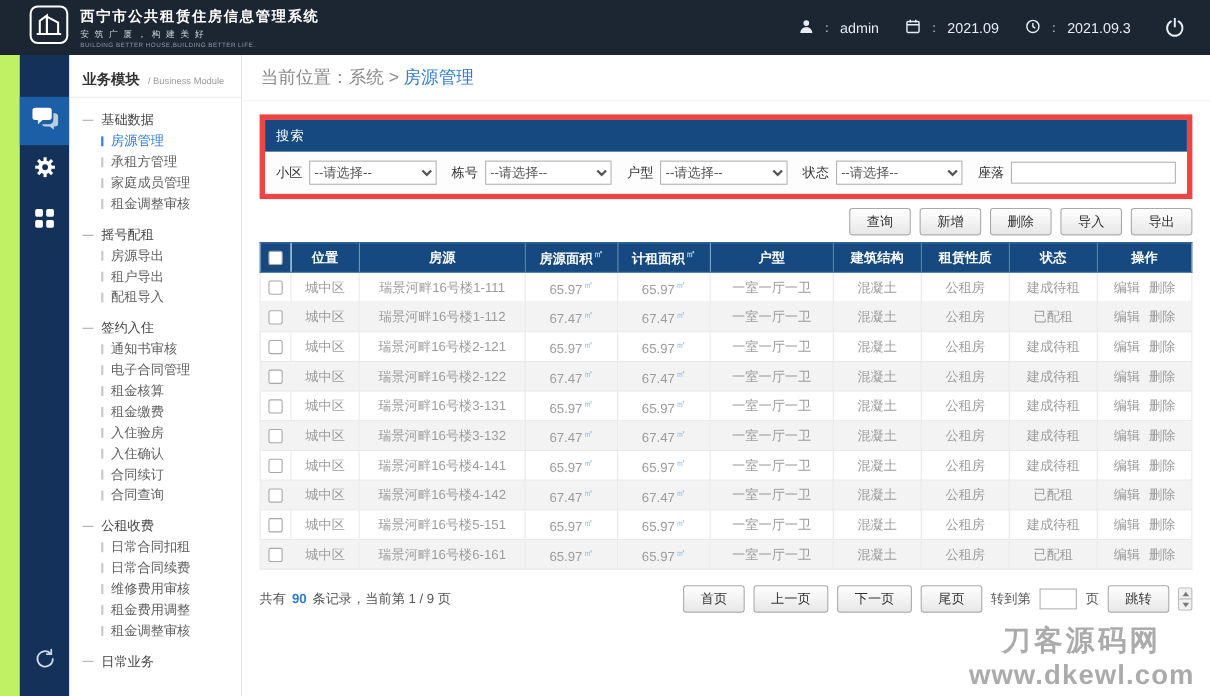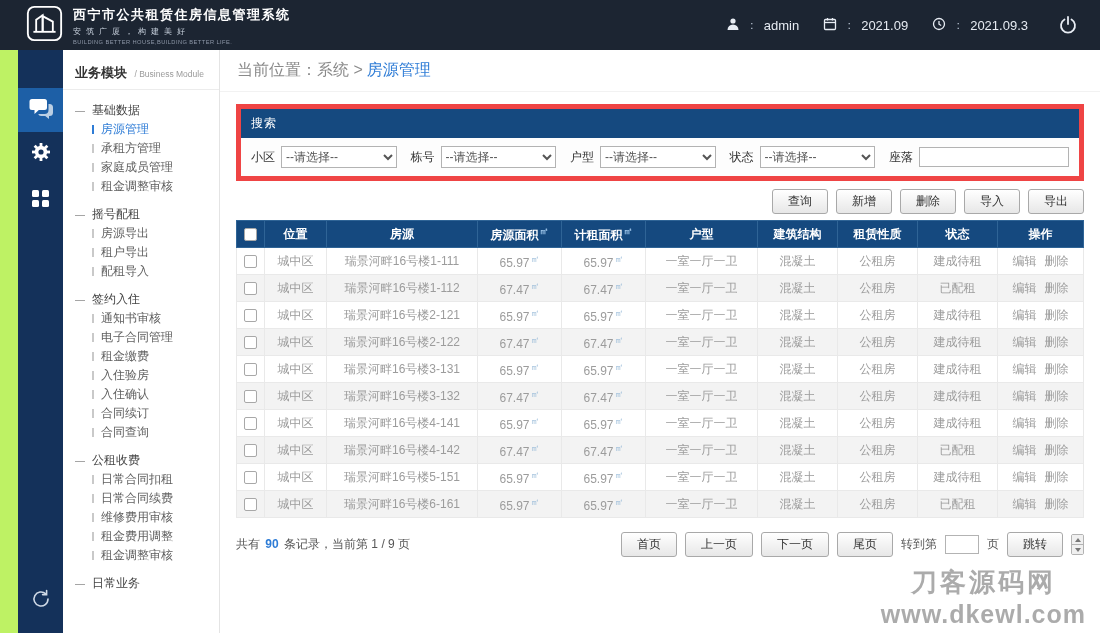--- a/index.html
+++ b/index.html
@@ -259,20 +259,24 @@
           <div class="m-item">
             <span class="tick"></span>
             <span>通知书审核</span>
           </div>
           <div class="m-item">
             <span class="tick"></span>
             <span>电子合同管理</span>
           </div>
           <div class="m-item">
             <span class="tick"></span>
+            <span>租金核算</span>
+          </div>
+          <div class="m-item">
+            <span class="tick"></span>
             <span>租金缴费</span>
           </div>
           <div class="m-item">
             <span class="tick"></span>
             <span>入住验房</span>
           </div>
           <div class="m-item">
             <span class="tick"></span>
             <span>入住确认</span>
           </div>

